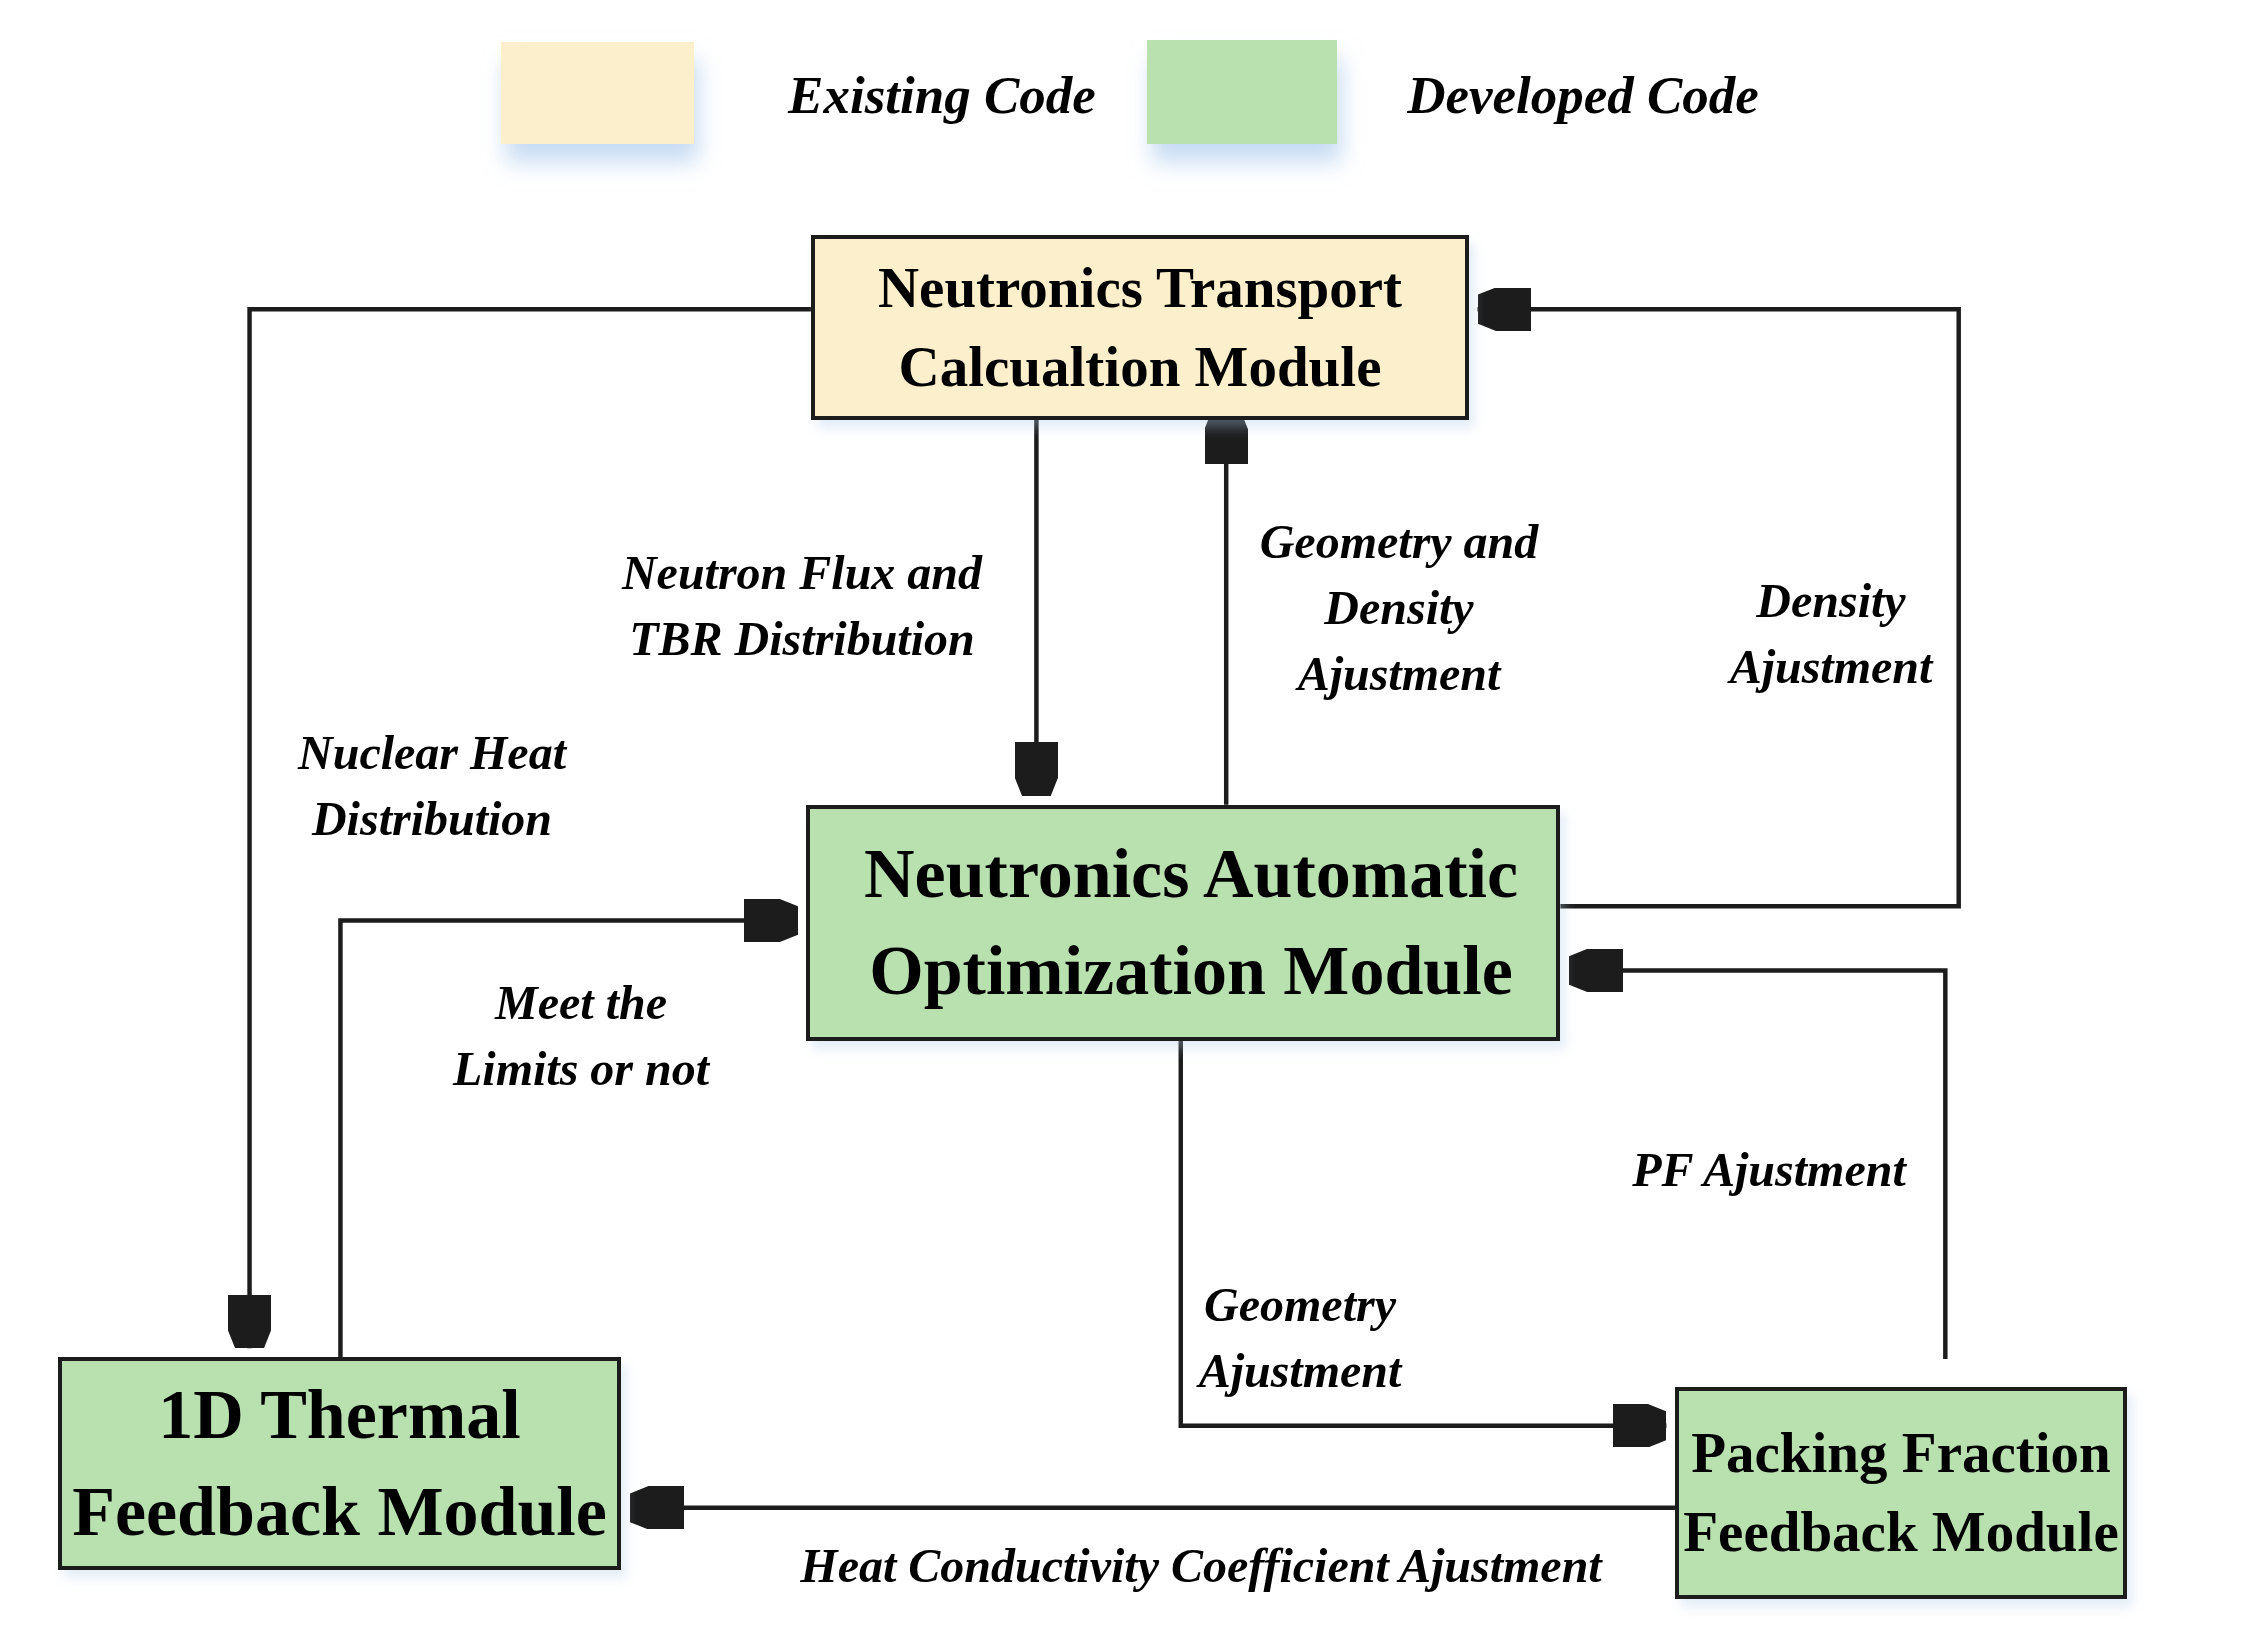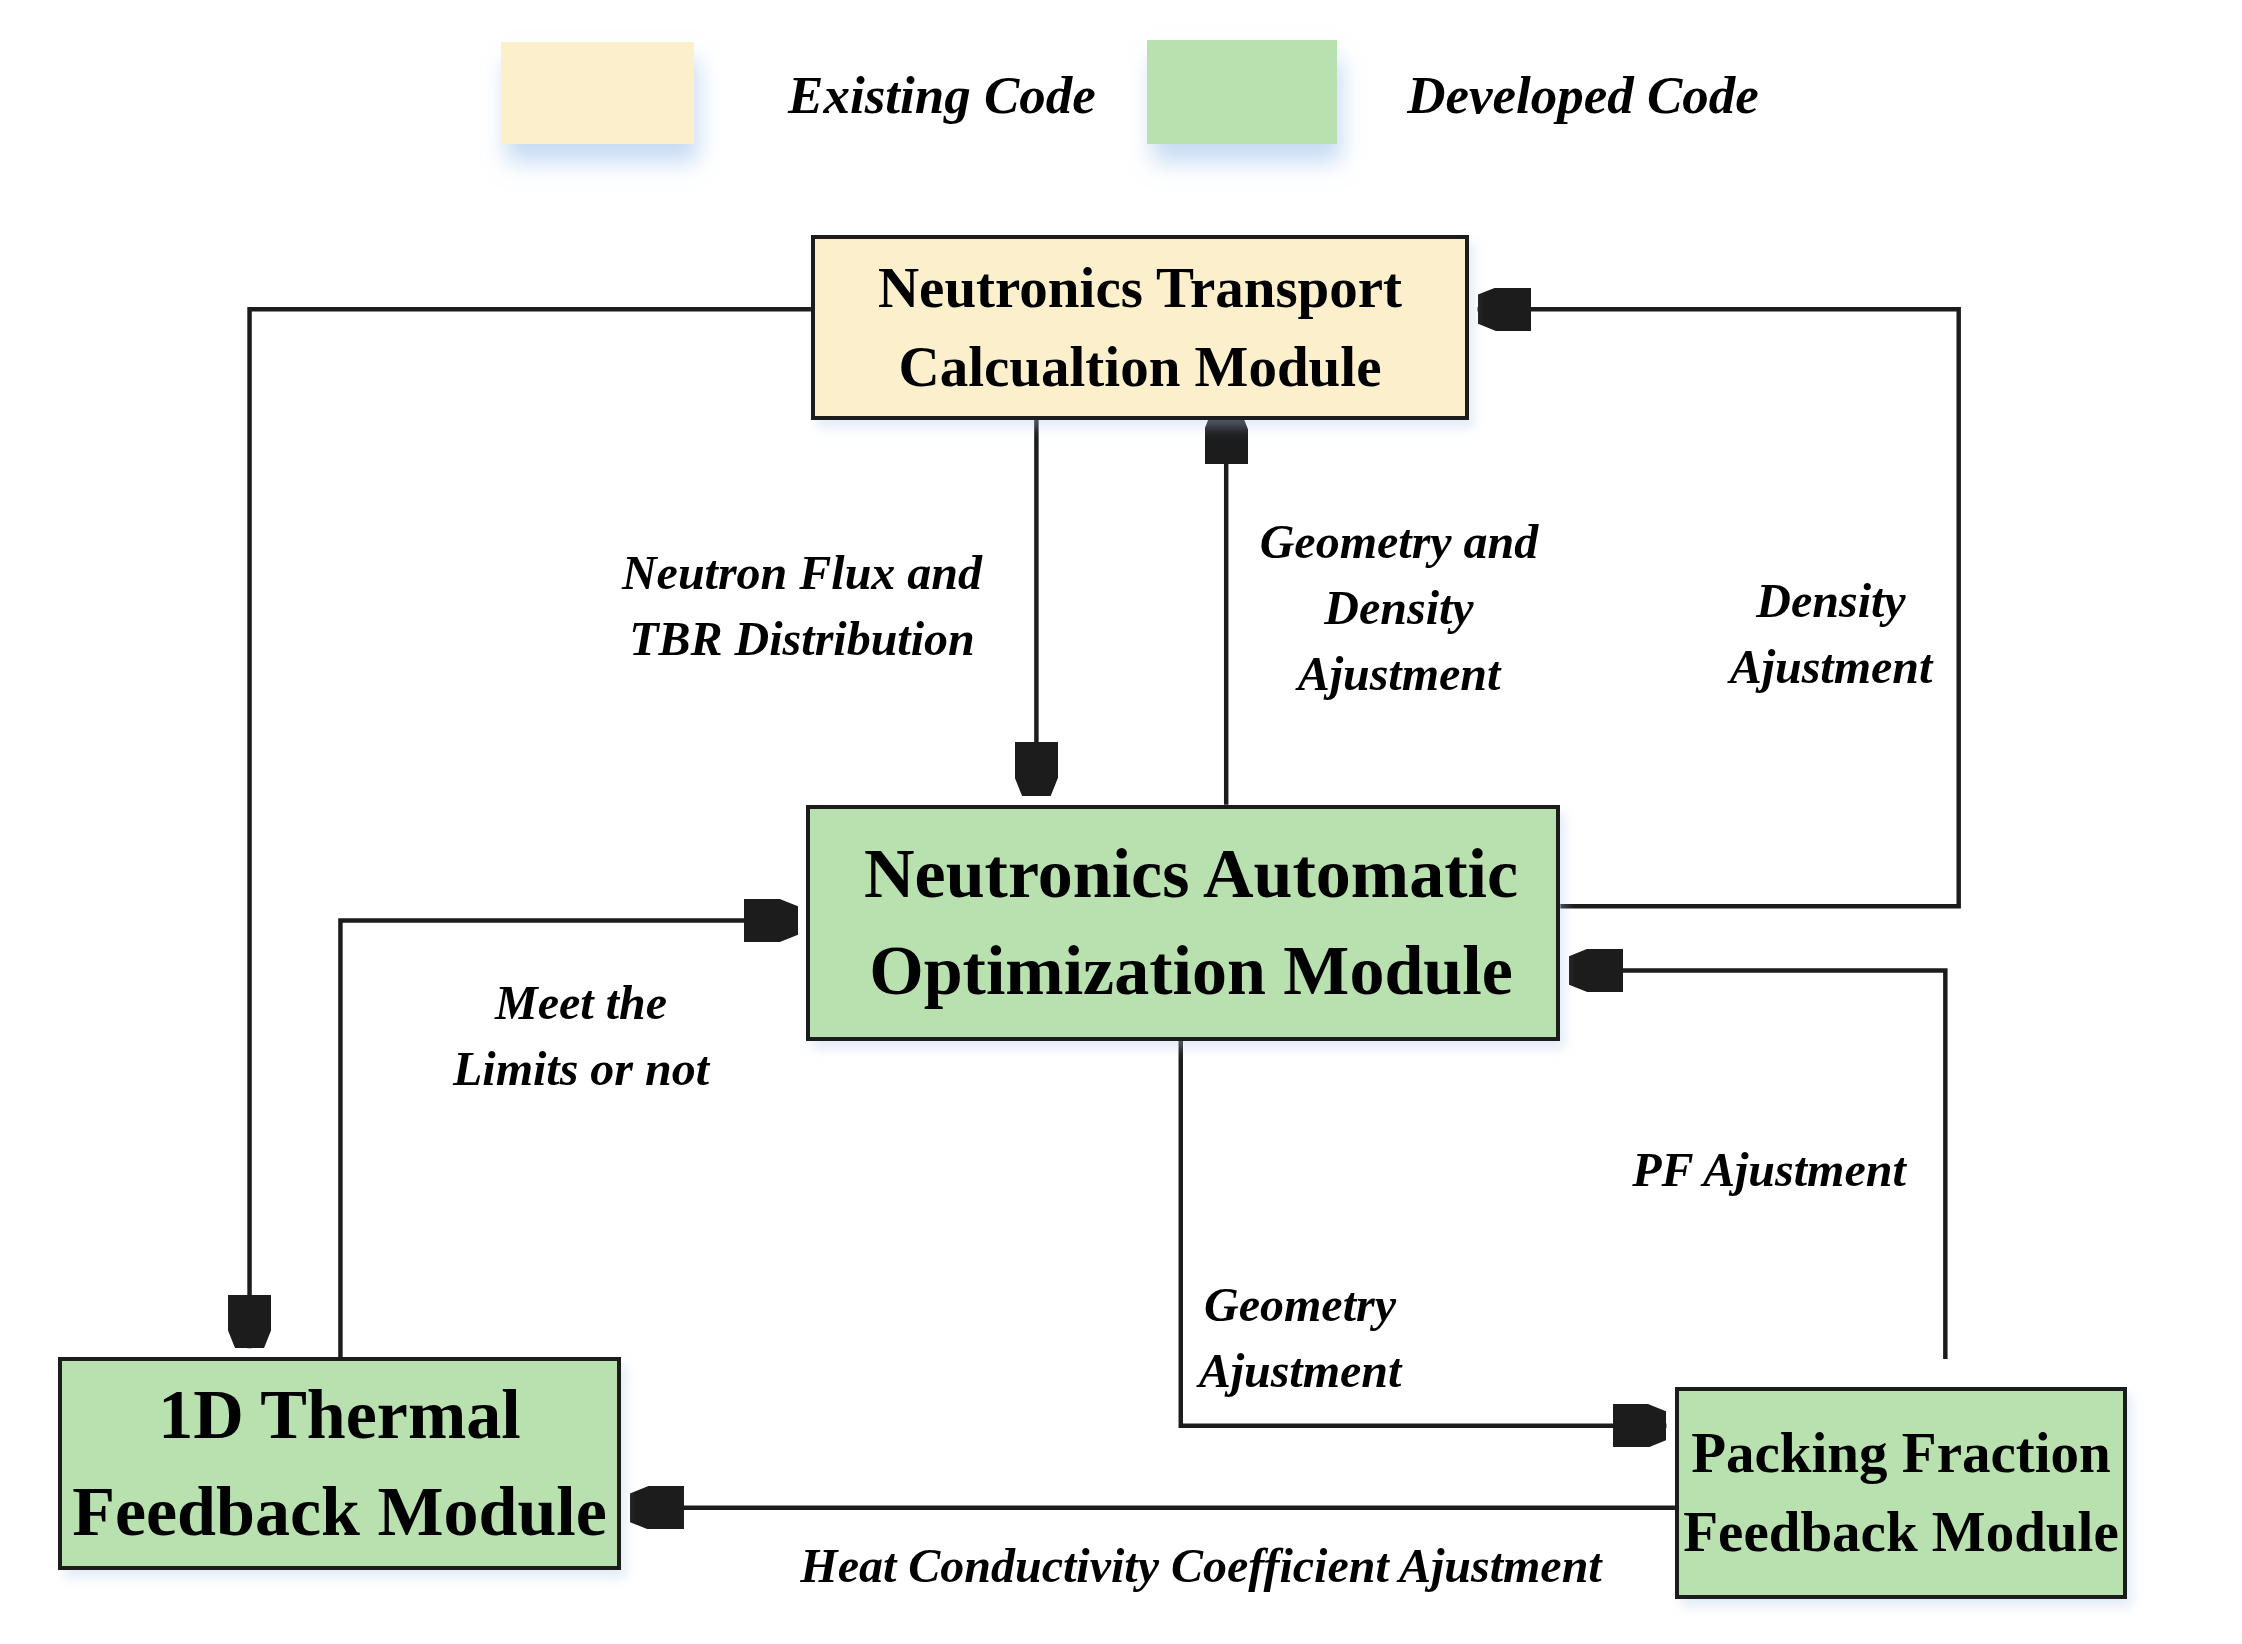--- a/index.html
+++ b/index.html
@@ -92,20 +92,22 @@
   <div class="node developed node-packing">Packing Fraction
 Feedback Module</div>
 
   <div class="edge-label" style="left:802px;top:606px;">Neutron Flux and
 TBR Distribution</div>
   <div class="edge-label" style="left:1399px;top:608px;">Geometry and
 Density
 Ajustment</div>
   <div class="edge-label" style="left:1831px;top:634px;">Density
 Ajustment</div>
+  <div class="edge-label" style="left:432px;top:786px;">Nuclear Heat
+Distribution</div>
   <div class="edge-label" style="left:581px;top:1036px;">Meet the
 Limits or not</div>
   <div class="edge-label" style="left:1769px;top:1170px;">PF Ajustment</div>
   <div class="edge-label" style="left:1292px;top:1338px;margin-left:8px;">Geometry
 Ajustment</div>
   <div class="edge-label" style="left:1201px;top:1566px;">Heat Conductivity Coefficient Ajustment</div>
 
 </div>
 
 

